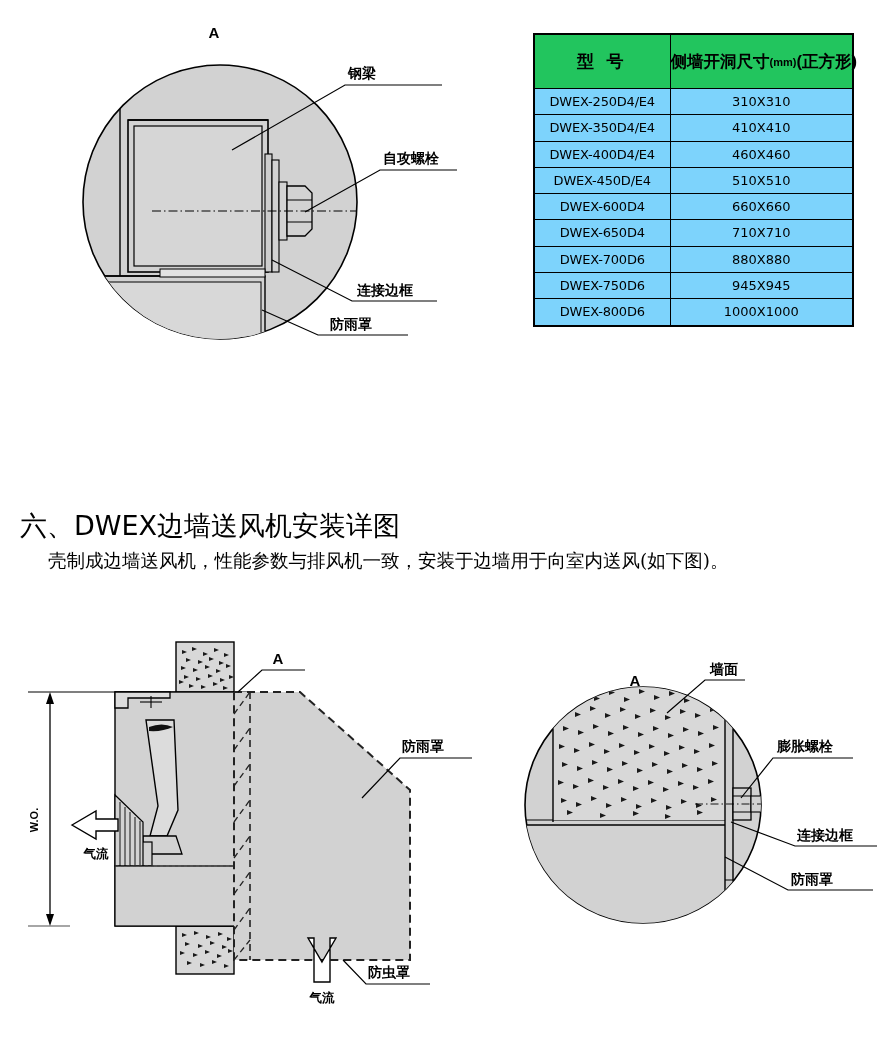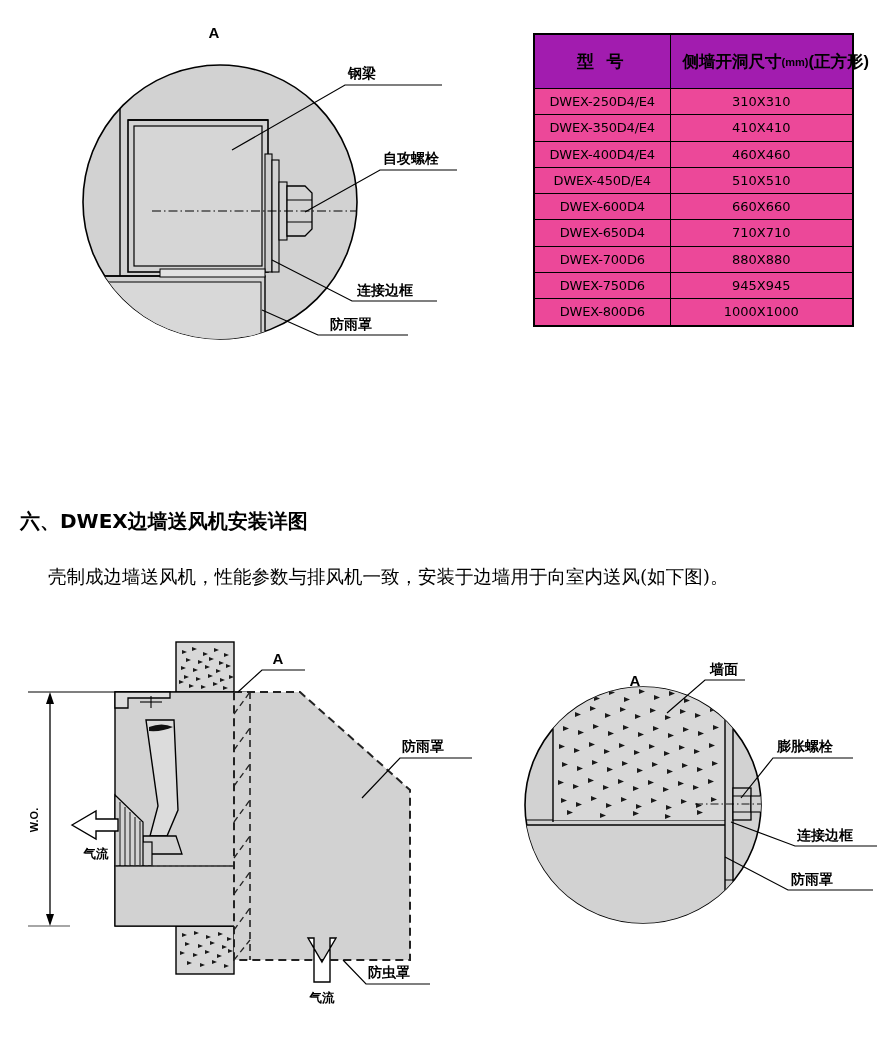--- a/index.html
+++ b/index.html
@@ -32,54 +32,54 @@
   }
   table.spec td, table.spec th {
     border: 1px solid #000;
     text-align: center;
     font-size: 13.5px;
     font-weight: 400;
     padding: 0;
     height: 25.3px;
     line-height: 25.3px;
     white-space: nowrap;
-    background: #ec4899;
+    background: #7dd3fc;
   }
   table.spec thead th {
-    background: #a21caf;
+    background: #22c55e;
     height: 52px;
     line-height: 52px;
     font-size: 17px;
     font-weight: 700;
     border-width: 1.4px;
   }
   table.spec thead th.c1 { letter-spacing: 4px; }
-  table.spec thead th.c2 { font-size: 16.5px; letter-spacing: 0px; padding-left: 12px; }
+  table.spec thead th.c2 { font-size: 16.5px; letter-spacing: 0px; }
   table.spec thead th.c2 .unit { font-size: 11px; vertical-align: 1px; }
   table.spec col.c1 { width: 136px; }
   table.spec col.c2 { width: 183px; }
   table.spec tbody td { font-family: "DejaVu Sans", "Liberation Sans", sans-serif; font-size: 13px; }
   table.spec tbody tr td:first-child { letter-spacing: -0.2px; }
   table.spec.outer { border: 2px solid #000; }
 
   
   #section-heading {
     position: absolute;
     left: 20px;
     top: 508px;
-    font-size: 20px;
-    font-weight: 700;
+    font-size: 27px;
+    font-weight: 400;
     letter-spacing: 0px;
     white-space: nowrap;
     font-family: "DejaVu Sans", "Liberation Sans", sans-serif;
   }
   #section-paragraph {
     position: absolute;
     left: 48px;
-    top: 564px;
+    top: 548px;
     font-size: 18.5px;
     font-weight: 400;
     white-space: nowrap;
     font-family: "DejaVu Serif", "Liberation Serif", serif;
   }
 
   
   .diagram { position: absolute; }
   .lbl {
     font-family: "DejaVu Sans", "Liberation Sans", sans-serif;

